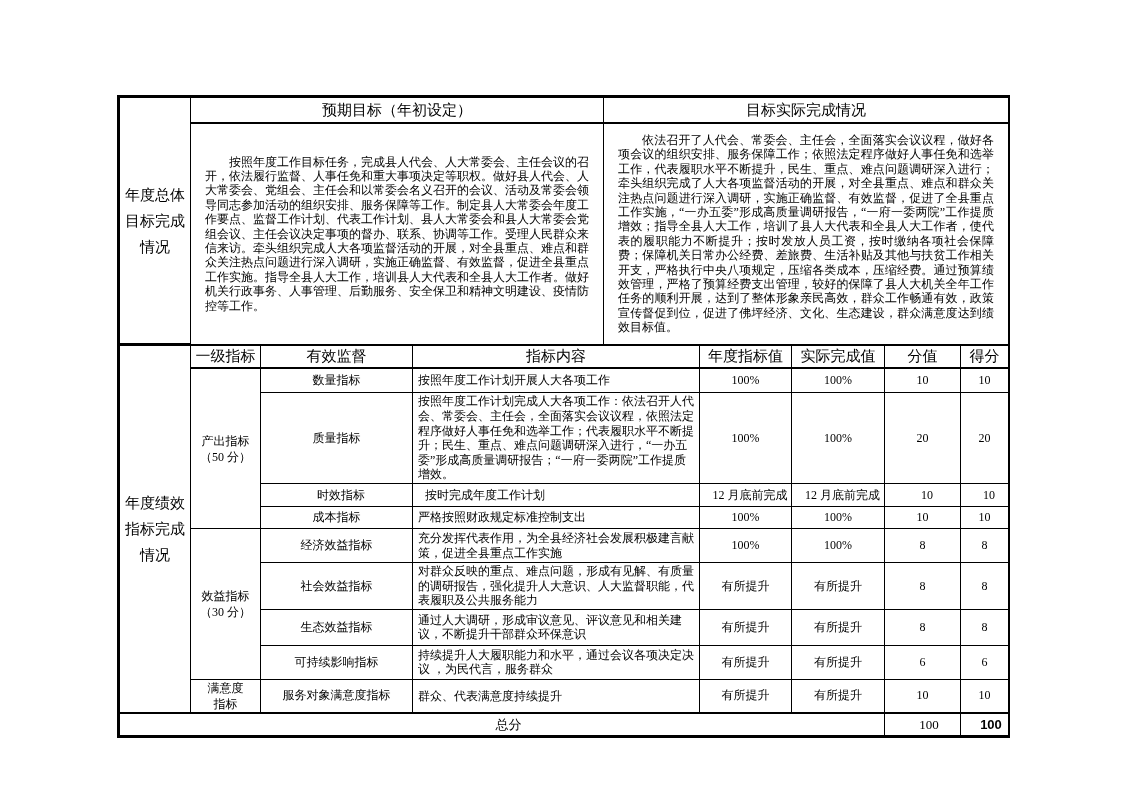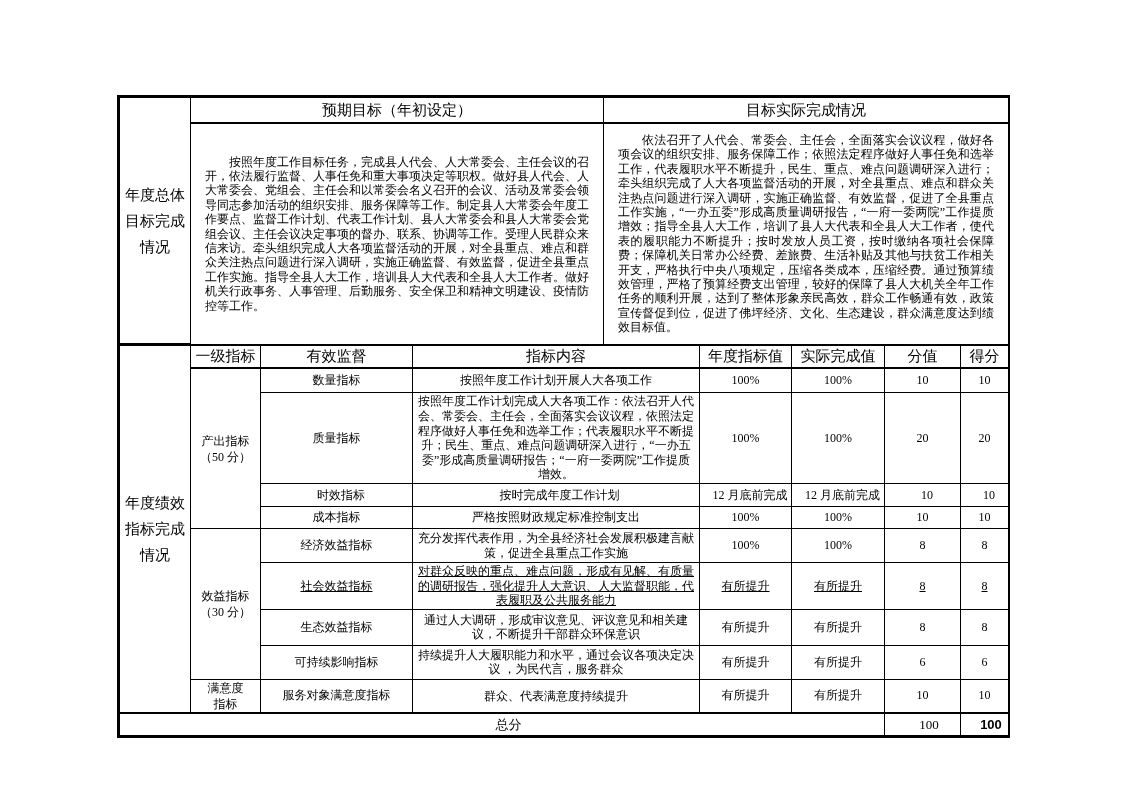--- a/index.html
+++ b/index.html
@@ -38,33 +38,33 @@
   .para{
     text-align:justify;
     vertical-align:middle;
     padding:3px 8px;
     line-height:14.4px;
   }
   .para p{margin:6px;text-indent:2em;}
   
   .group-cell{white-space:pre-line;line-height:16px;}
   
-  .content-cell{text-align:center;padding:1px 5px;line-height:14.6px;}
+  .content-cell{text-align:left;padding:1px 5px;line-height:14.6px;}
   
   .total-row td{border-top:2px solid #000;height:21px;font-size:13px;padding-left:16px;}
   .final-score{
     font-family:"Liberation Sans","DejaVu Sans",sans-serif;
     font-size:14px;font-weight:600;
   }
   tr.r-h22 td{height:21px;margin-top:24px;}
   tr.r-h89 td{height:88px;}
   tr.r-h21 td{height:20px;padding-left:12px;}
   tr.r-h20 td{height:19px;}
   tr.r-h32 td{height:31px;}
-  tr.r-h44 td{height:43px;text-decoration:underline;}
+  tr.r-h44 td{height:43px;}
   tr.r-h34 td{height:33px;}
   tr.r-h27 td{height:26px;}
   tr.r-top1{height:25px;}
   tr.r-top2 td{height:189px;}
 </style>
 </head>
 <body>
 
 <div class="page">
   <div class="tbl-wrap">

